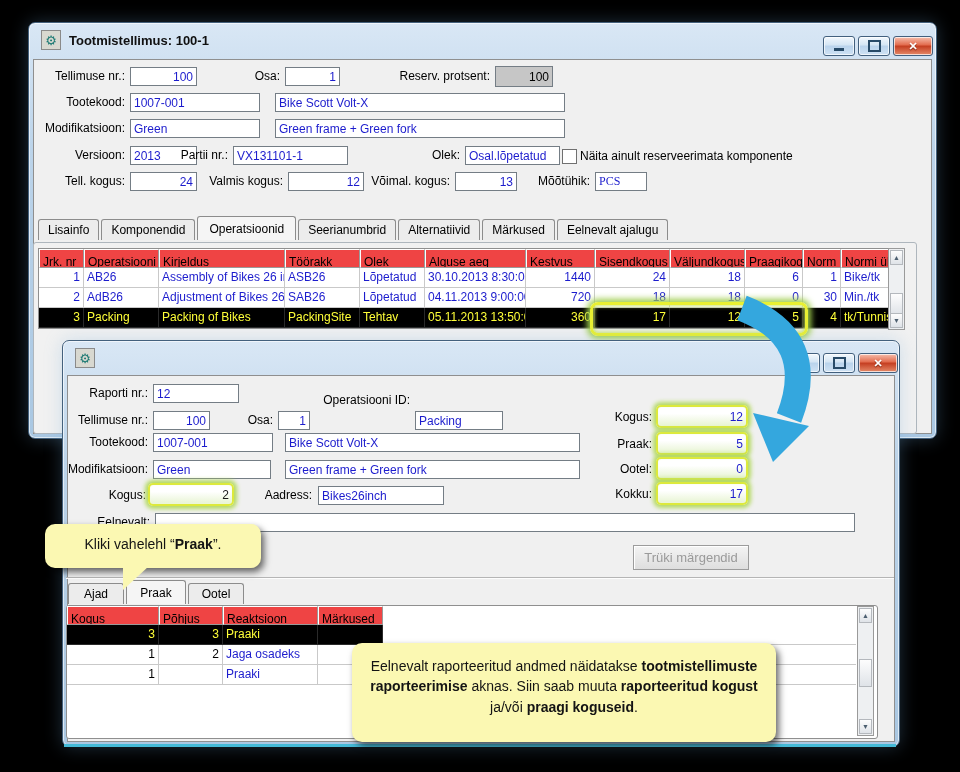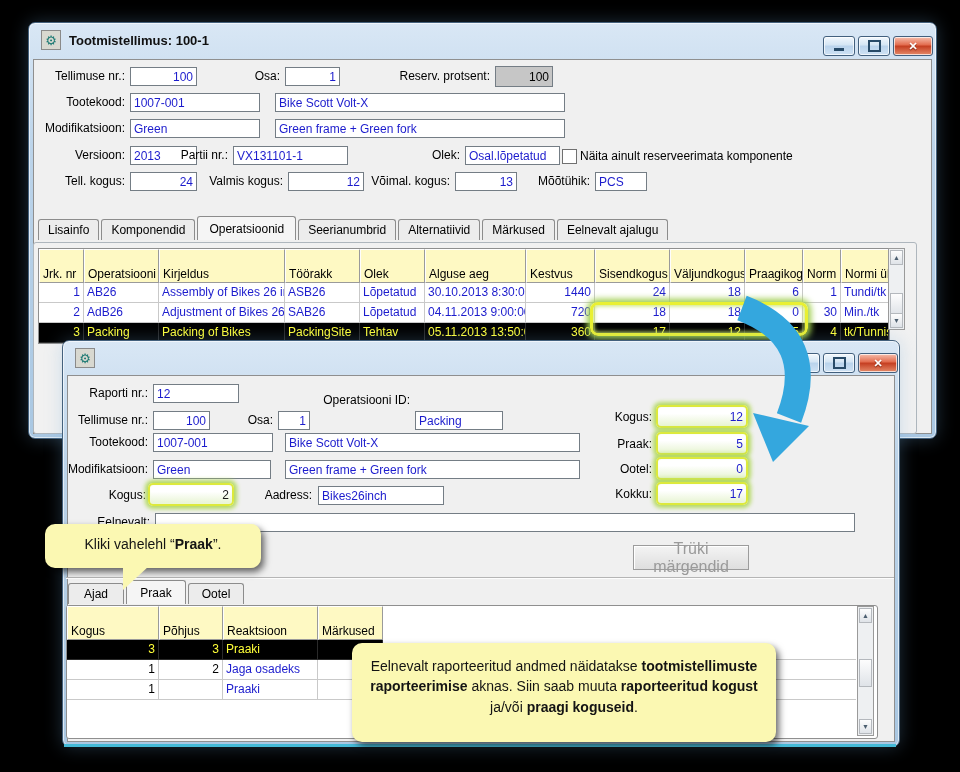--- a/index.html
+++ b/index.html
@@ -35,40 +35,40 @@
             box-shadow:0 0 6px 3px #9fce4e, inset 0 0 4px 1px #c8e465;z-index:12;}
   .chk{position:absolute;width:13px;height:13px;background:#fff;border:1px solid #707070;cursor:pointer;}
   
   .tabstrip{position:absolute;display:flex;align-items:flex-end;}
   .tab{position:relative;padding:3px 9px 3px;border:1px solid #8c8c8c;border-bottom:none;cursor:pointer;
        border-radius:3px 3px 0 0;background:#ececec;margin-right:2px;white-space:nowrap;}
   .tab.active{background:#f5f5f5;padding:5px 11px 4px;top:0;z-index:3;margin-top:-3px;}
   
   .panel{position:absolute;background:#f1f1f1;border:1px solid #aeb6bd;border-radius:3px;}
   .grid{position:absolute;display:grid;background:#fff;border:1px solid #8f8f8f;}
-  .th{background:#fef9c3;border-right:1px solid #9a9a9a;border-bottom:1px solid #9a9a9a;
+  .th{background:#ef4444;border-right:1px solid #9a9a9a;border-bottom:1px solid #9a9a9a;
       border-top:1px solid #fff;border-left:1px solid #fdfdfd;height:19px;line-height:17px;
-      padding:16px 3px;box-sizing:border-box;white-space:nowrap;overflow:hidden;cursor:pointer;}
+      padding:4px 3px;box-sizing:border-box;white-space:nowrap;overflow:hidden;cursor:pointer;text-decoration:underline;}
   .td{background:#fff;border-right:1px solid #c9c9c9;border-bottom:1px solid #c9c9c9;height:20px;
       line-height:19px;padding:0 3px;box-sizing:border-box;white-space:nowrap;overflow:hidden;color:#1c1ccd;}
   .row{display:contents;cursor:pointer;}
   .row.sel .td{background:#000;color:#ffff38;border-right-color:#2a2a2a;border-bottom-color:#2a2a2a;}
   .td.numdark{color:#000;}
   .row.sel .td.numdark{color:#ffff38;}
   
   .vsb{position:absolute;width:17px;background:#eef0f2;border:1px solid #9a9a9a;box-sizing:border-box;}
   .sbb{position:absolute;left:1px;right:1px;height:15px;background:linear-gradient(180deg,#fdfdfd,#dfe3e8);
        border:1px solid #b4b8bd;box-sizing:border-box;display:flex;align-items:center;justify-content:center;
        font-size:7px;color:#4d5f70;cursor:pointer;}
   .sbthumb{position:absolute;left:1px;right:1px;background:linear-gradient(180deg,#fdfdfd,#dfe3e8);
            border:1px solid #b4b8bd;cursor:pointer;}
   
   .pushbtn{position:absolute;box-sizing:border-box;background:linear-gradient(180deg,#f4f4f4,#dedede);
            border:1px solid #9c9c9c;box-shadow:inset 1px 1px 0 #fff;text-align:center;cursor:default;
-           color:#9a9a9a;font-size:16px;display:flex;align-items:center;justify-content:center;}
+           color:#9a9a9a;font-size:13px;display:flex;align-items:center;justify-content:center;}
   .divider{position:absolute;height:0;border-top:1px solid #b5b5b5;border-bottom:1px solid #fdfdfd;}
   
   .callout{position:absolute;background:#fbf8b2;border-radius:10px;color:#141414;text-align:center;
            box-shadow:3px 4px 7px rgba(0,0,0,.6);font-size:14px;line-height:1.45;z-index:40;
            padding:10px 12px;box-sizing:border-box;}
   .c1tail{position:absolute;left:78px;bottom:-22px;width:0;height:0;
           border-top:24px solid #fbf8b2;border-right:26px solid transparent;}
   #arrow-layer{position:absolute;left:0;top:0;z-index:30;pointer-events:none;}
   .cyanline{position:absolute;height:3px;background:#45bad7;z-index:22;}
 </style>
@@ -120,21 +120,21 @@
     <span class="chk" style="left:562px;top:149px"></span>
     <span class="lbl" style="left:580px;top:147px;width:260px;text-align:left">Näita ainult reserveerimata komponente</span>
 
     <span class="lbl" style="left:30px;top:172px;width:95px">Tell. kogus:</span>
     <input class="fld ra" style="left: 130px; top: 172px; width: 67px;" readonly="" value="24">
     <span class="lbl" style="left:195px;top:172px;width:88px">Valmis kogus:</span>
     <input class="fld ra" style="left: 288px; top: 172px; width: 76px;" readonly="" value="12">
     <span class="lbl" style="left:363px;top:172px;width:87px">Võimal. kogus:</span>
     <input class="fld ra" style="left: 455px; top: 172px; width: 62px;" readonly="" value="13">
     <span class="lbl" style="left:530px;top:172px;width:60px">Mõõtühik:</span>
-    <input class="fld" style="left: 595px; top: 172px; width: 52px;" readonly="" value="PCS">
+    <input class="fld" style="left: 595px; top: 172px; width: 52px; font-family: Liberation Serif, serif;" readonly="" value="PCS">
 
     <div class="tabstrip" style="left:38px;top:219px">
       <div class="tab">Lisainfo</div>
       <div class="tab">Komponendid</div>
       <div class="tab active">Operatsioonid</div>
       <div class="tab">Seerianumbrid</div>
       <div class="tab">Alternatiivid</div>
       <div class="tab">Märkused</div>
       <div class="tab">Eelnevalt ajalugu</div>
     </div>
@@ -160,21 +160,21 @@
         <div class="td">AB26</div>
         <div class="td">Assembly of Bikes 26 inch</div>
         <div class="td">ASB26</div>
         <div class="td">Lõpetatud</div>
         <div class="td">30.10.2013 8:30:00</div>
         <div class="td ra">1440</div>
         <div class="td ra">24</div>
         <div class="td ra">18</div>
         <div class="td ra">6</div>
         <div class="td ra">1</div>
-        <div class="td">Tundi/tk</div>
+        <div class="td">Bike/tk</div>
       </div>
       <div class="row">
         <div class="td ra">2</div>
         <div class="td">AdB26</div>
         <div class="td">Adjustment of Bikes 26</div>
         <div class="td">SAB26</div>
         <div class="td">Lõpetatud</div>
         <div class="td">04.11.2013 9:00:00</div>
         <div class="td ra">720</div>
         <div class="td ra">18</div>

